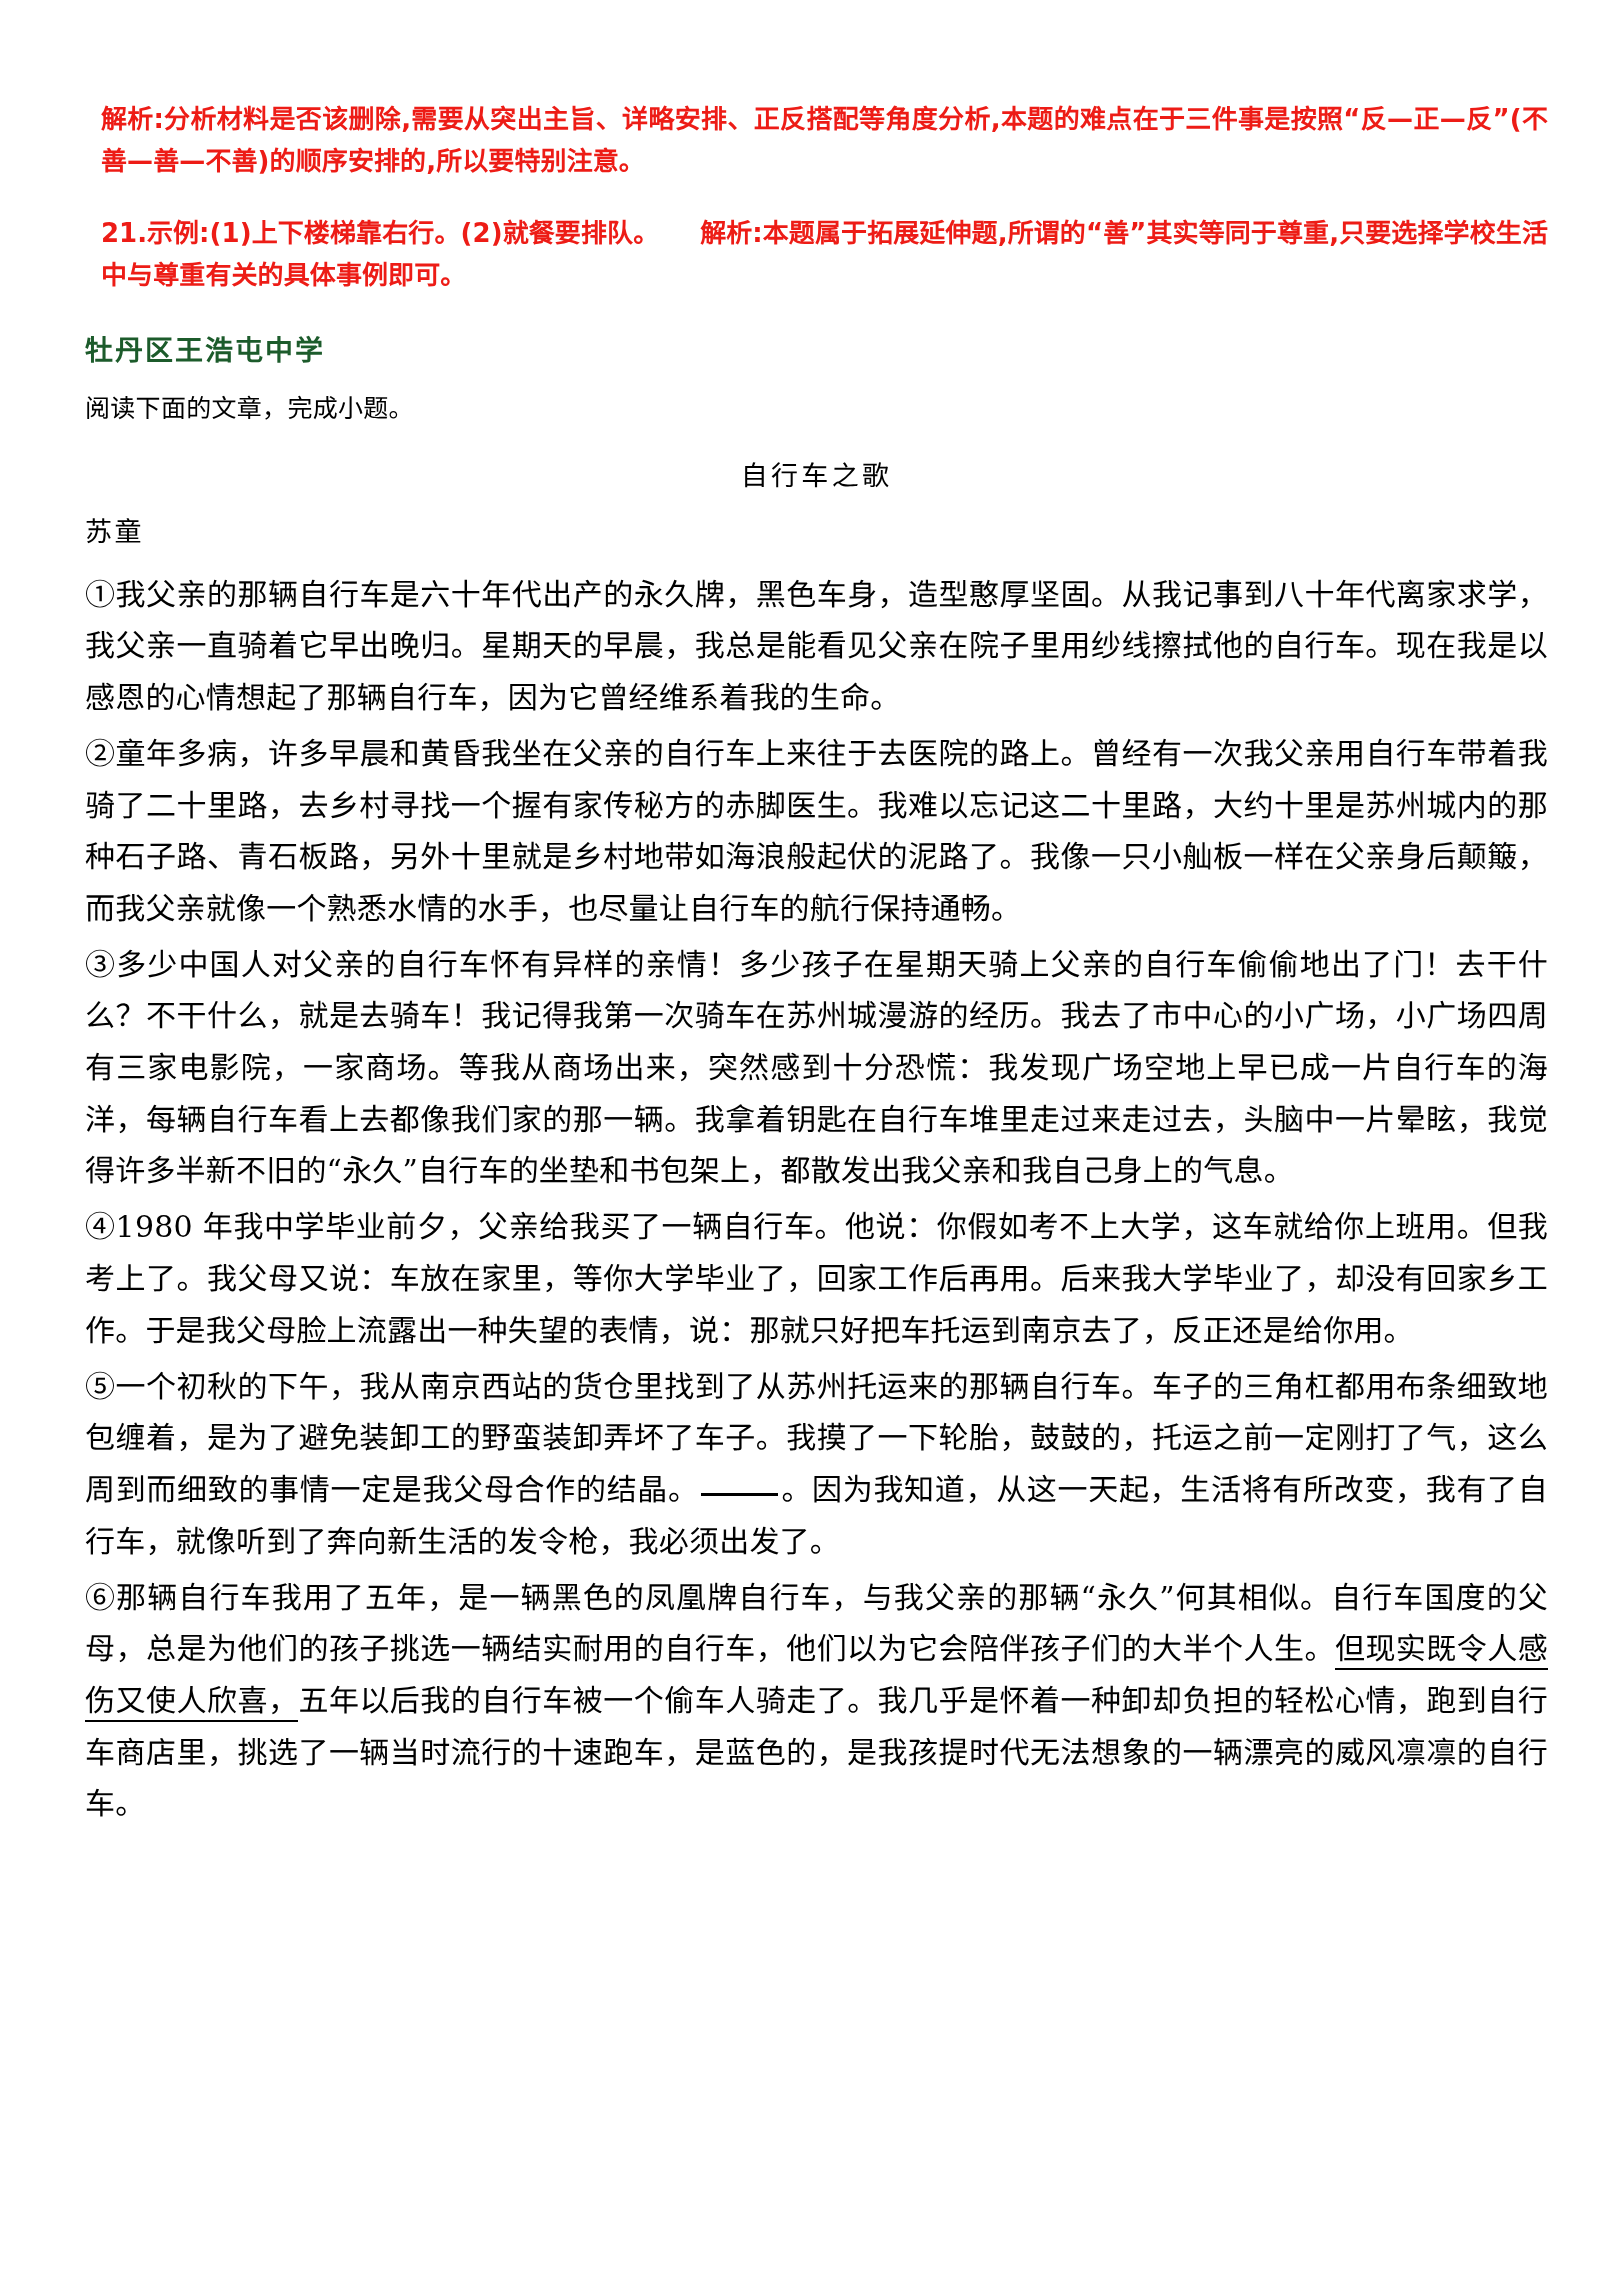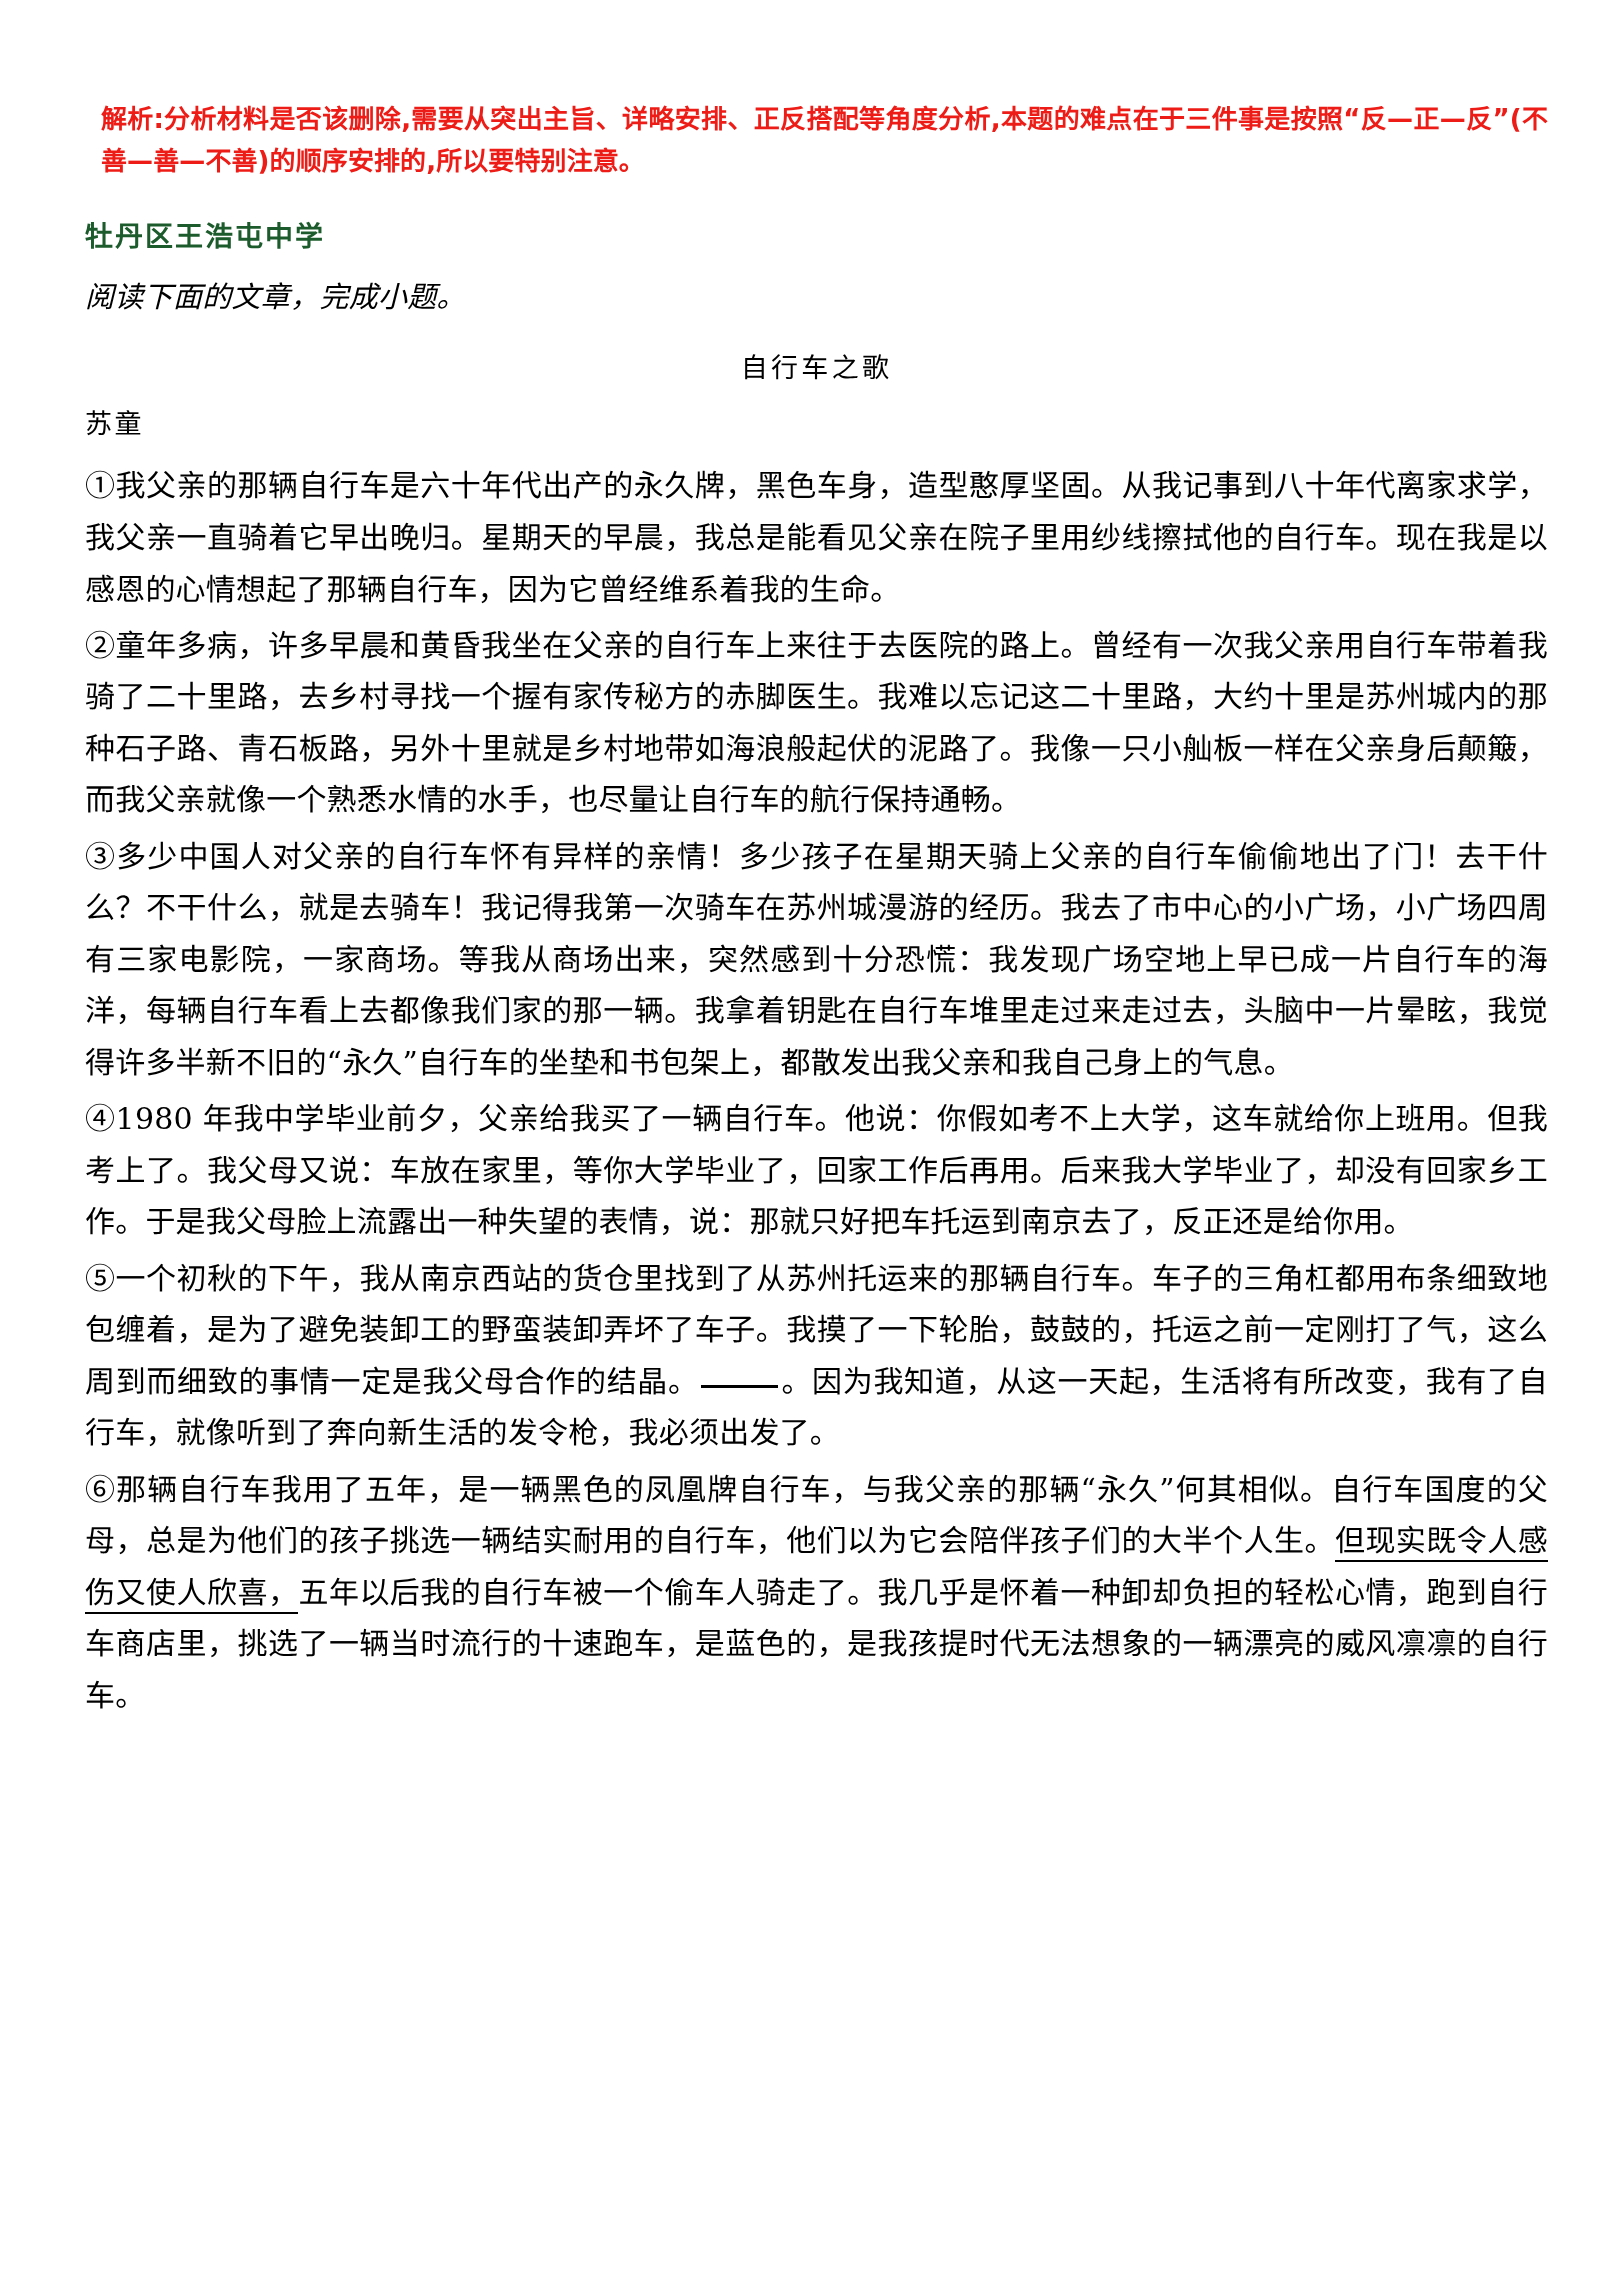--- a/index.html
+++ b/index.html
@@ -58,25 +58,24 @@
     font-size: 28px;
     font-weight: 700;
     letter-spacing: 2px;
     line-height: 1.25;
     margin: 37px 0 22px 0;
   }
 
   
   .instruction {
     font-family: "DejaVu Serif", serif;
-    font-size: 29px;
+    font-size: 25px;
     line-height: 1.5;
     margin: 0 0 26px 0;
     letter-spacing: 0.3px;
-    font-style: italic;
   }
 
   
   .article-title {
     font-family: Liberation Mono, monospace;
     font-size: 27px;
     text-align: center;
     letter-spacing: 3.3px;
     margin: 0 0 17px 0;
   }
@@ -120,20 +119,23 @@
 </style>
 </head>
 <body>
 
 <div class="page">
 
   <p class="answer-block">
     <span class="ans-label">解析:</span><span>分析材料是否该删除,需要从突出主旨、详略安排、正反搭配等角度分析,本题的难点在于三件事是按照“反—正—反”(不善—善—不善)的顺序安排的,所以要特别注意。</span>
   </p>
 
+  <p class="answer-block q21">
+    <span class="ans-label">21.</span><span class="ans-label">示例:</span><span>(1)上下楼梯靠右行。(2)就餐要排队。</span><span class="ans-gap"></span><span class="ans-label">解析:</span><span>本题属于拓展延伸题,所谓的“善”其实等同于尊重,只要选择学校生活中与尊重有关的具体事例即可。</span>
+  </p>
 
   <h1 class="school-heading">牡丹区王浩屯中学</h1>
 
   <p class="instruction">阅读下面的文章，完成小题。</p>
 
   <p class="article-title">自行车之歌</p>
   <p class="article-author">苏童</p>
 
   <div>
 

